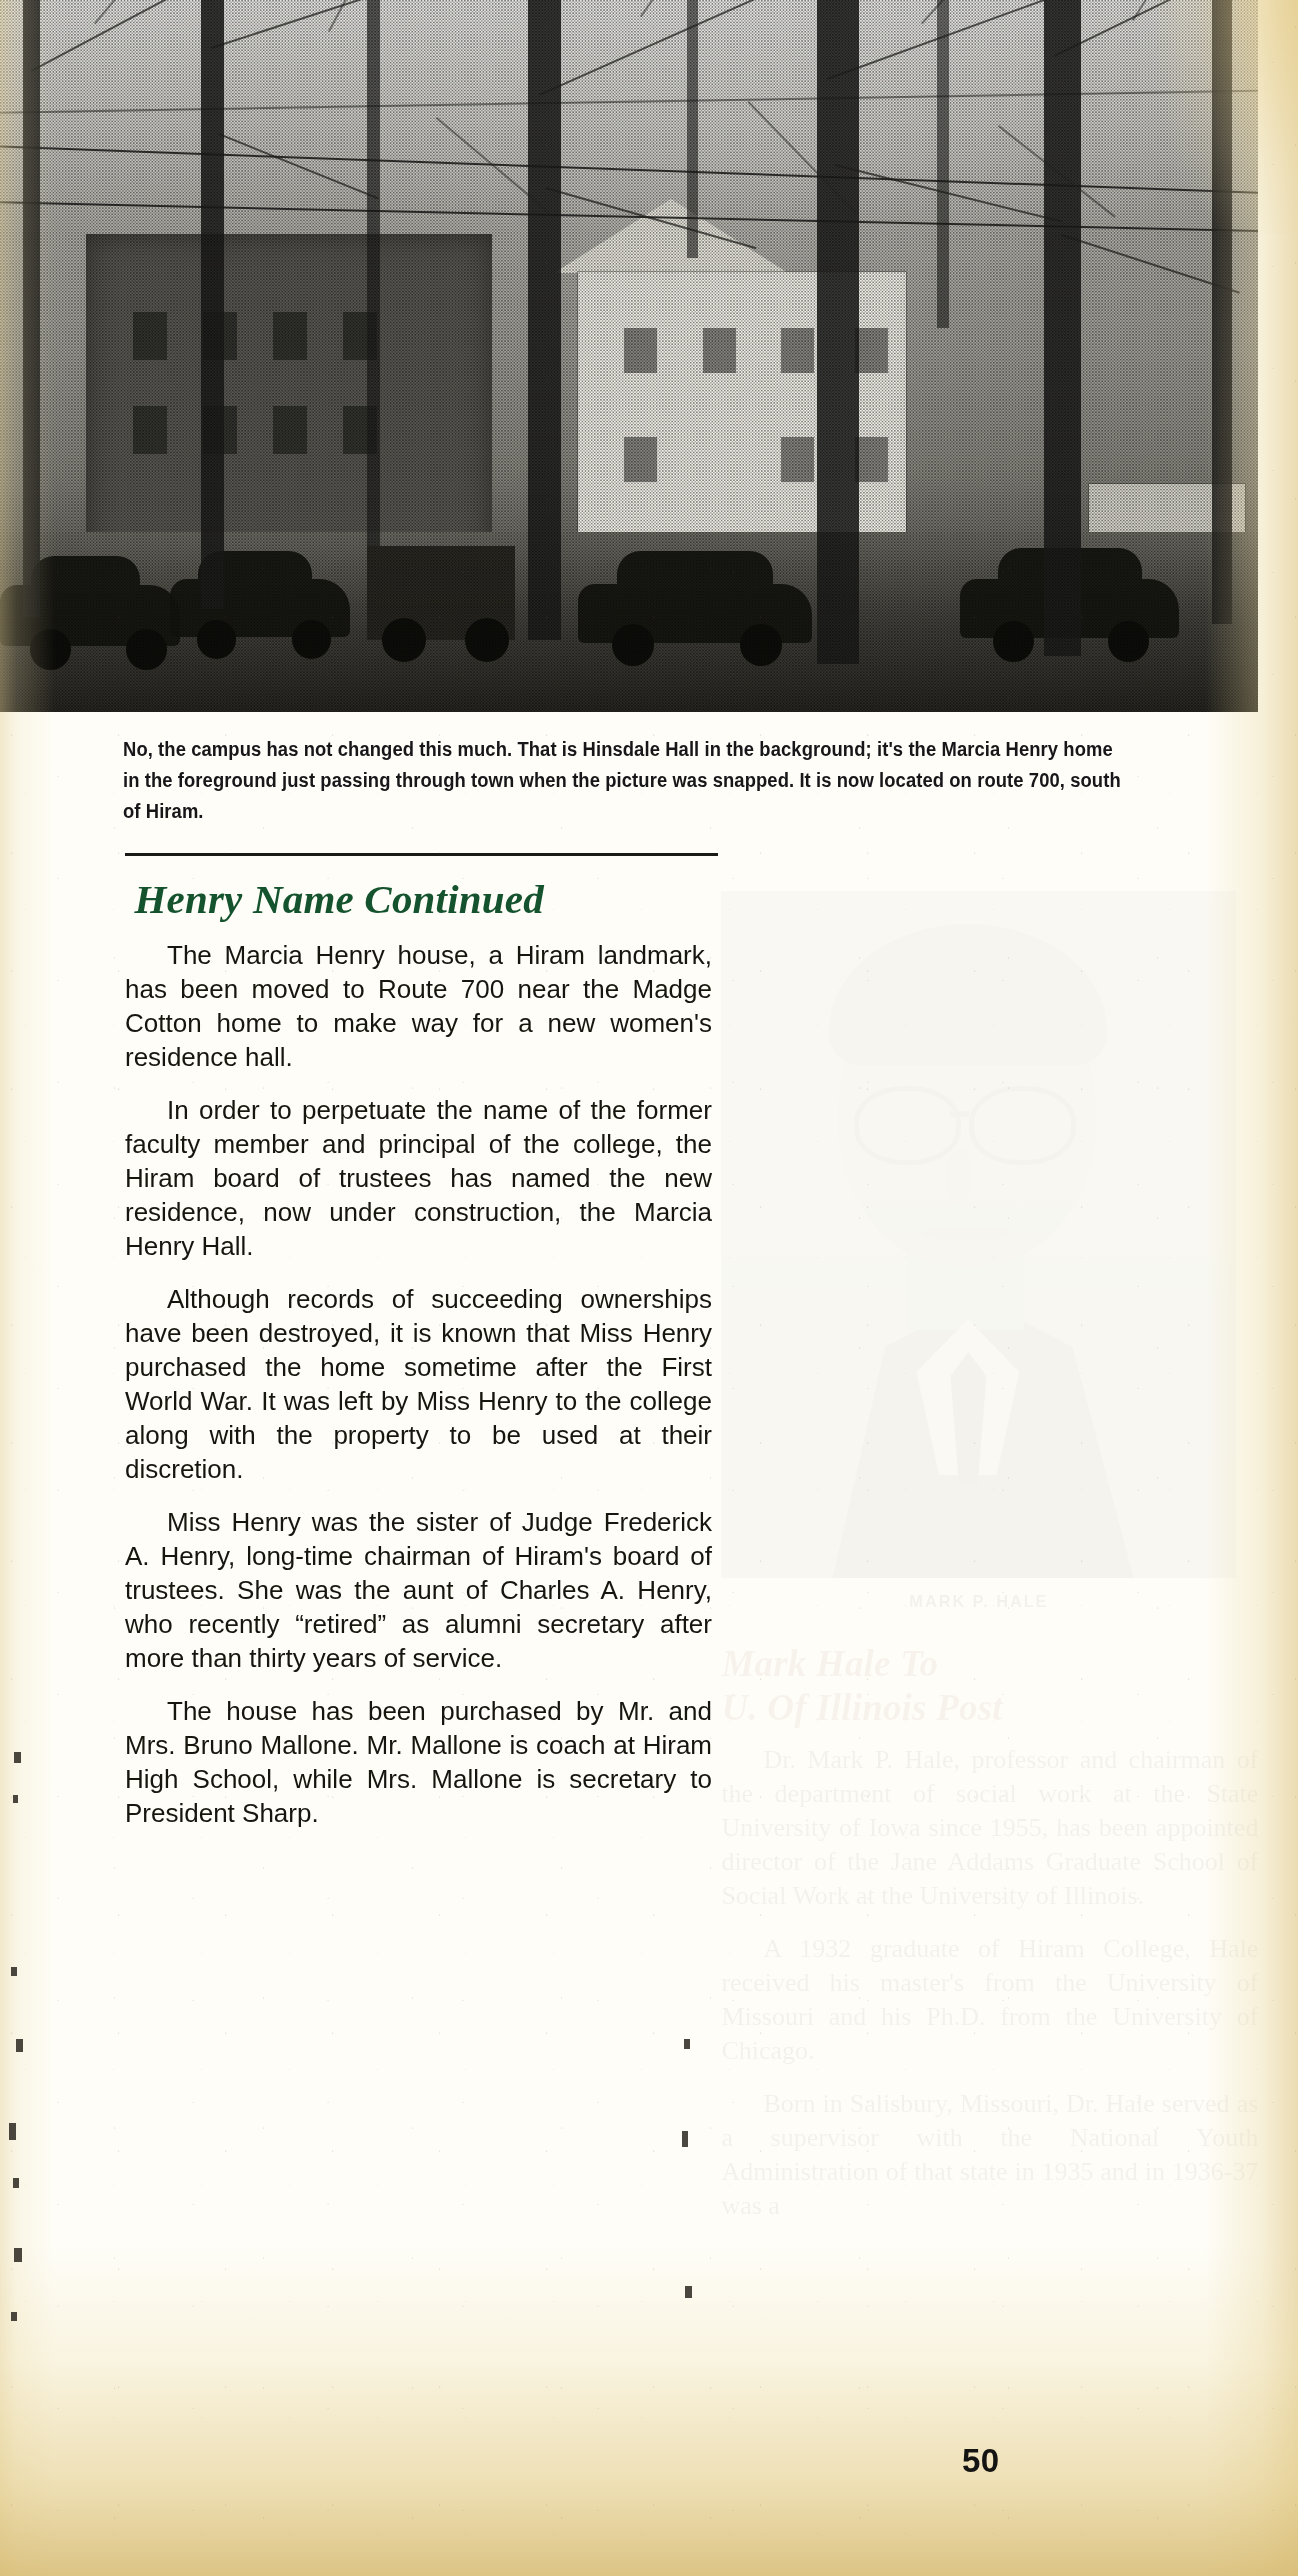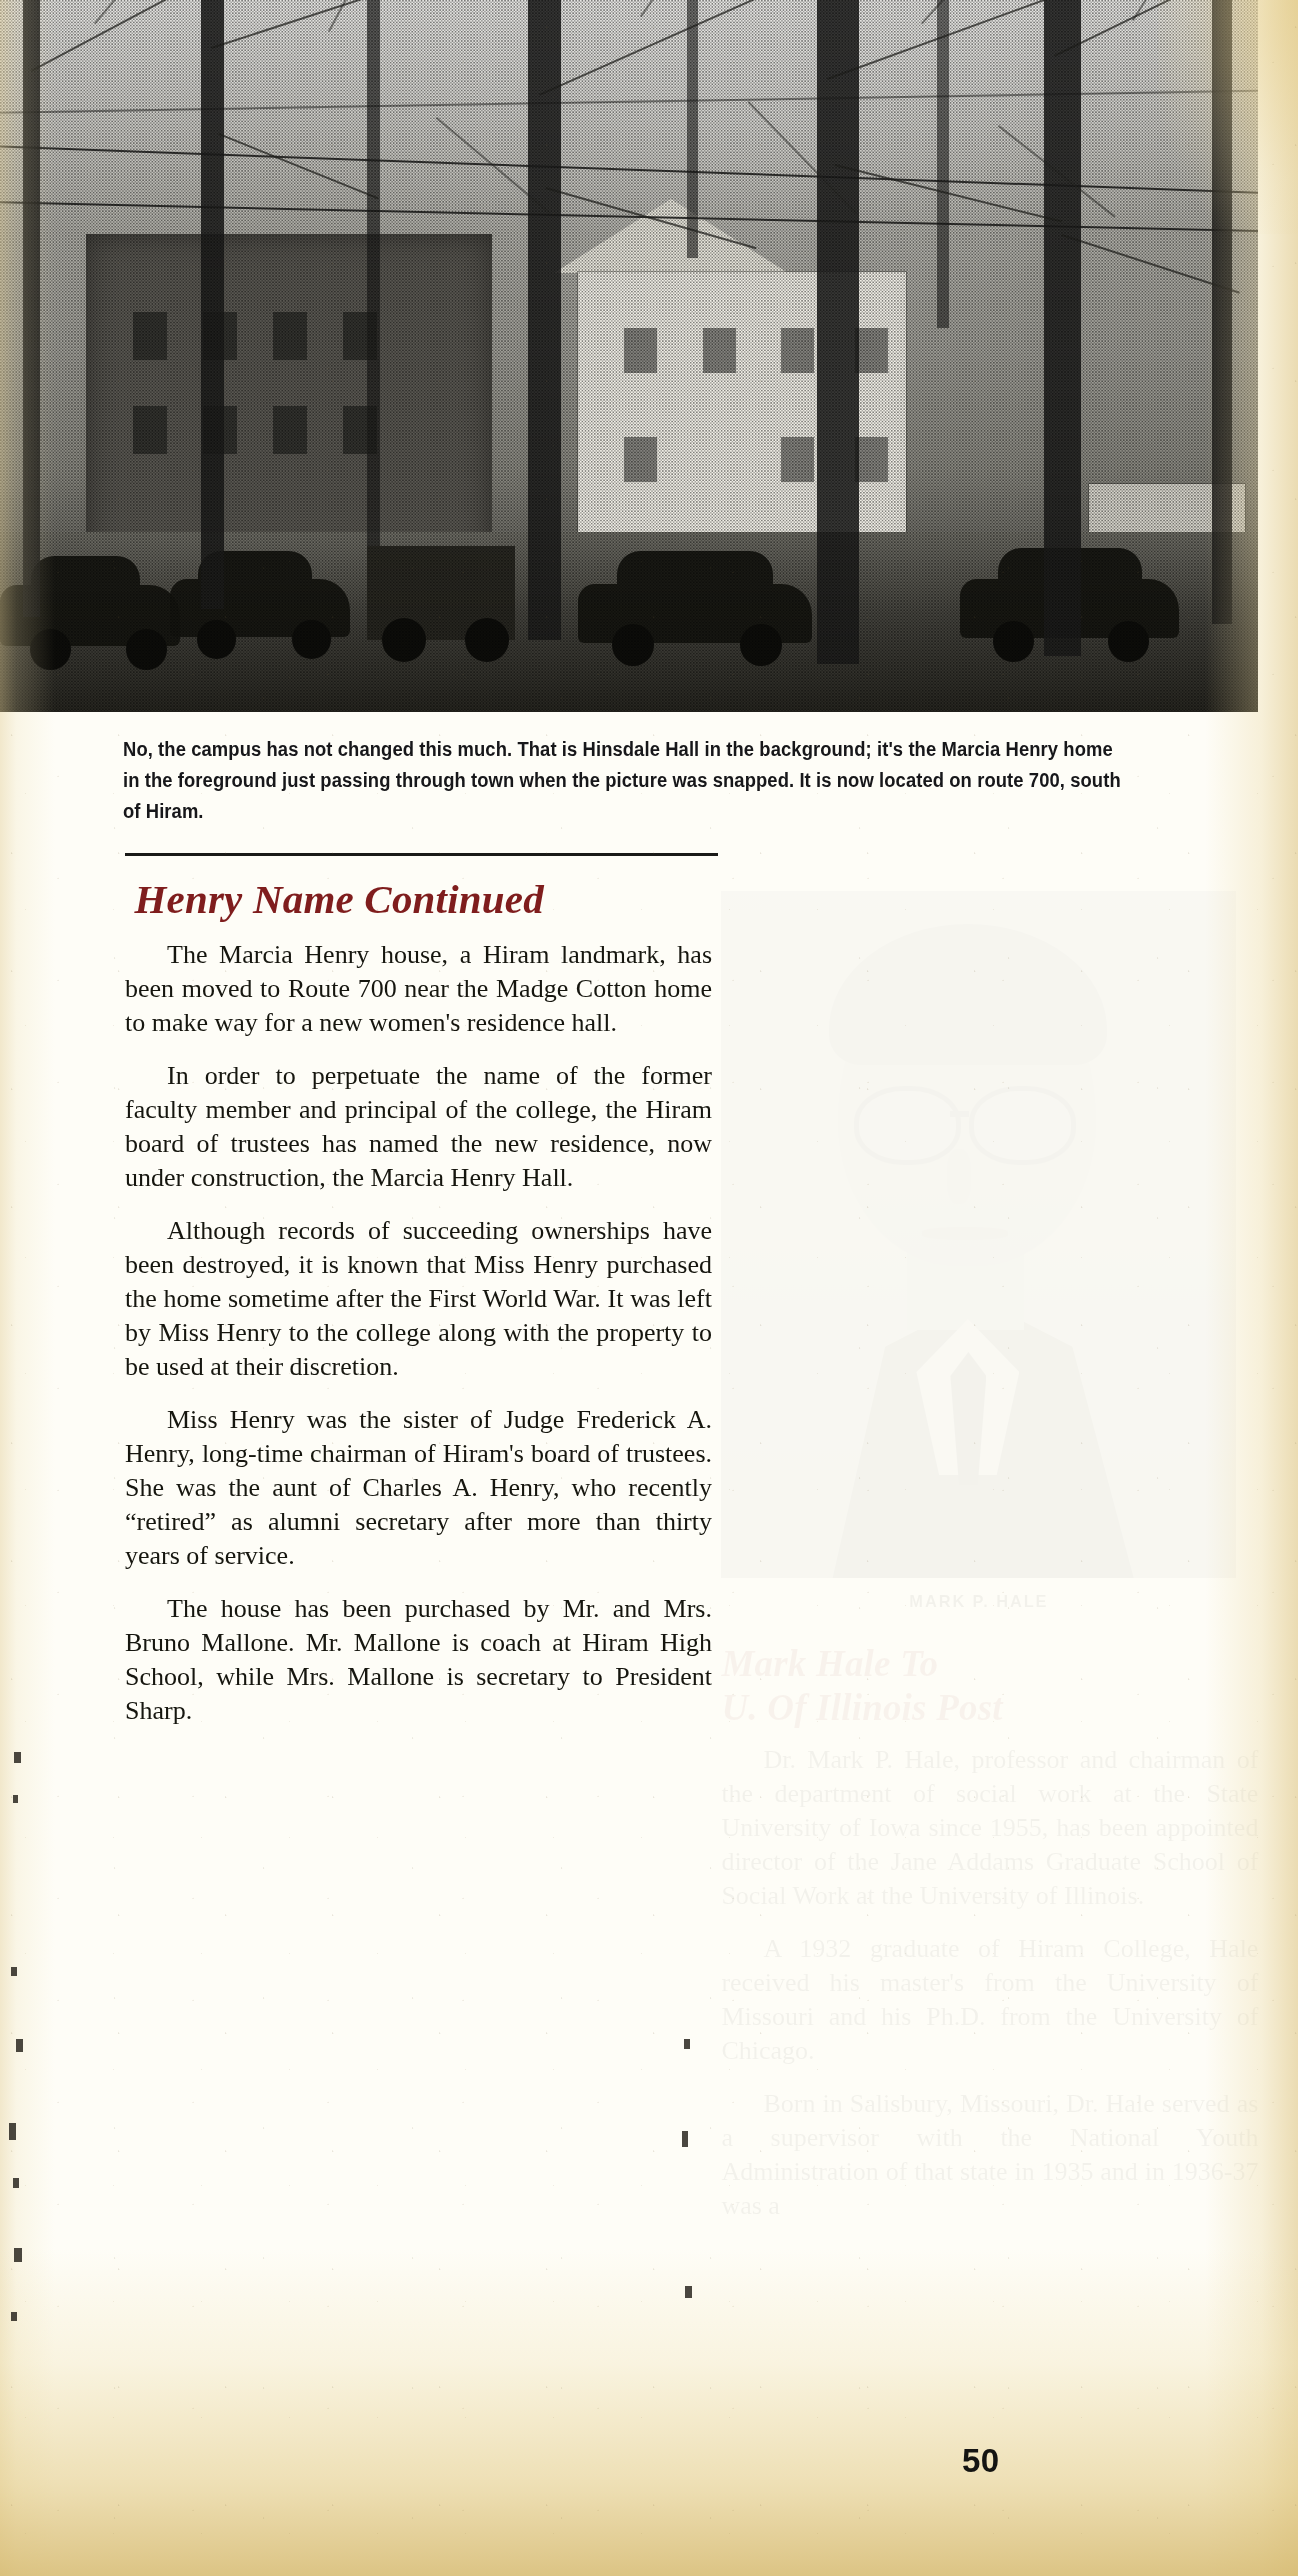--- a/index.html
+++ b/index.html
@@ -118,26 +118,26 @@
   }
 
   
   #left-col{
     position:absolute;left:125px;top:874px;width:587px;z-index:30;
   }
   #headline{
     font-family:"Liberation Serif", serif;
     font-style:italic;font-weight:700;
     font-size:41px;line-height:50px;
-    color:#7f1d1d;
+    color:#14532d;
     letter-spacing:0.2px;
     margin:0 0 14px 9.4px;
   }
   .para{
-    font-family:Liberation Serif, serif;
+    font-family:Liberation Sans, sans-serif;
     font-size:26px;
     line-height:34px;
     color:#16160f;
     text-align:justify;
     text-indent:42px;
     margin:0 0 19px 0;
     -webkit-hyphens:auto;hyphens:auto;
   }
 
   

